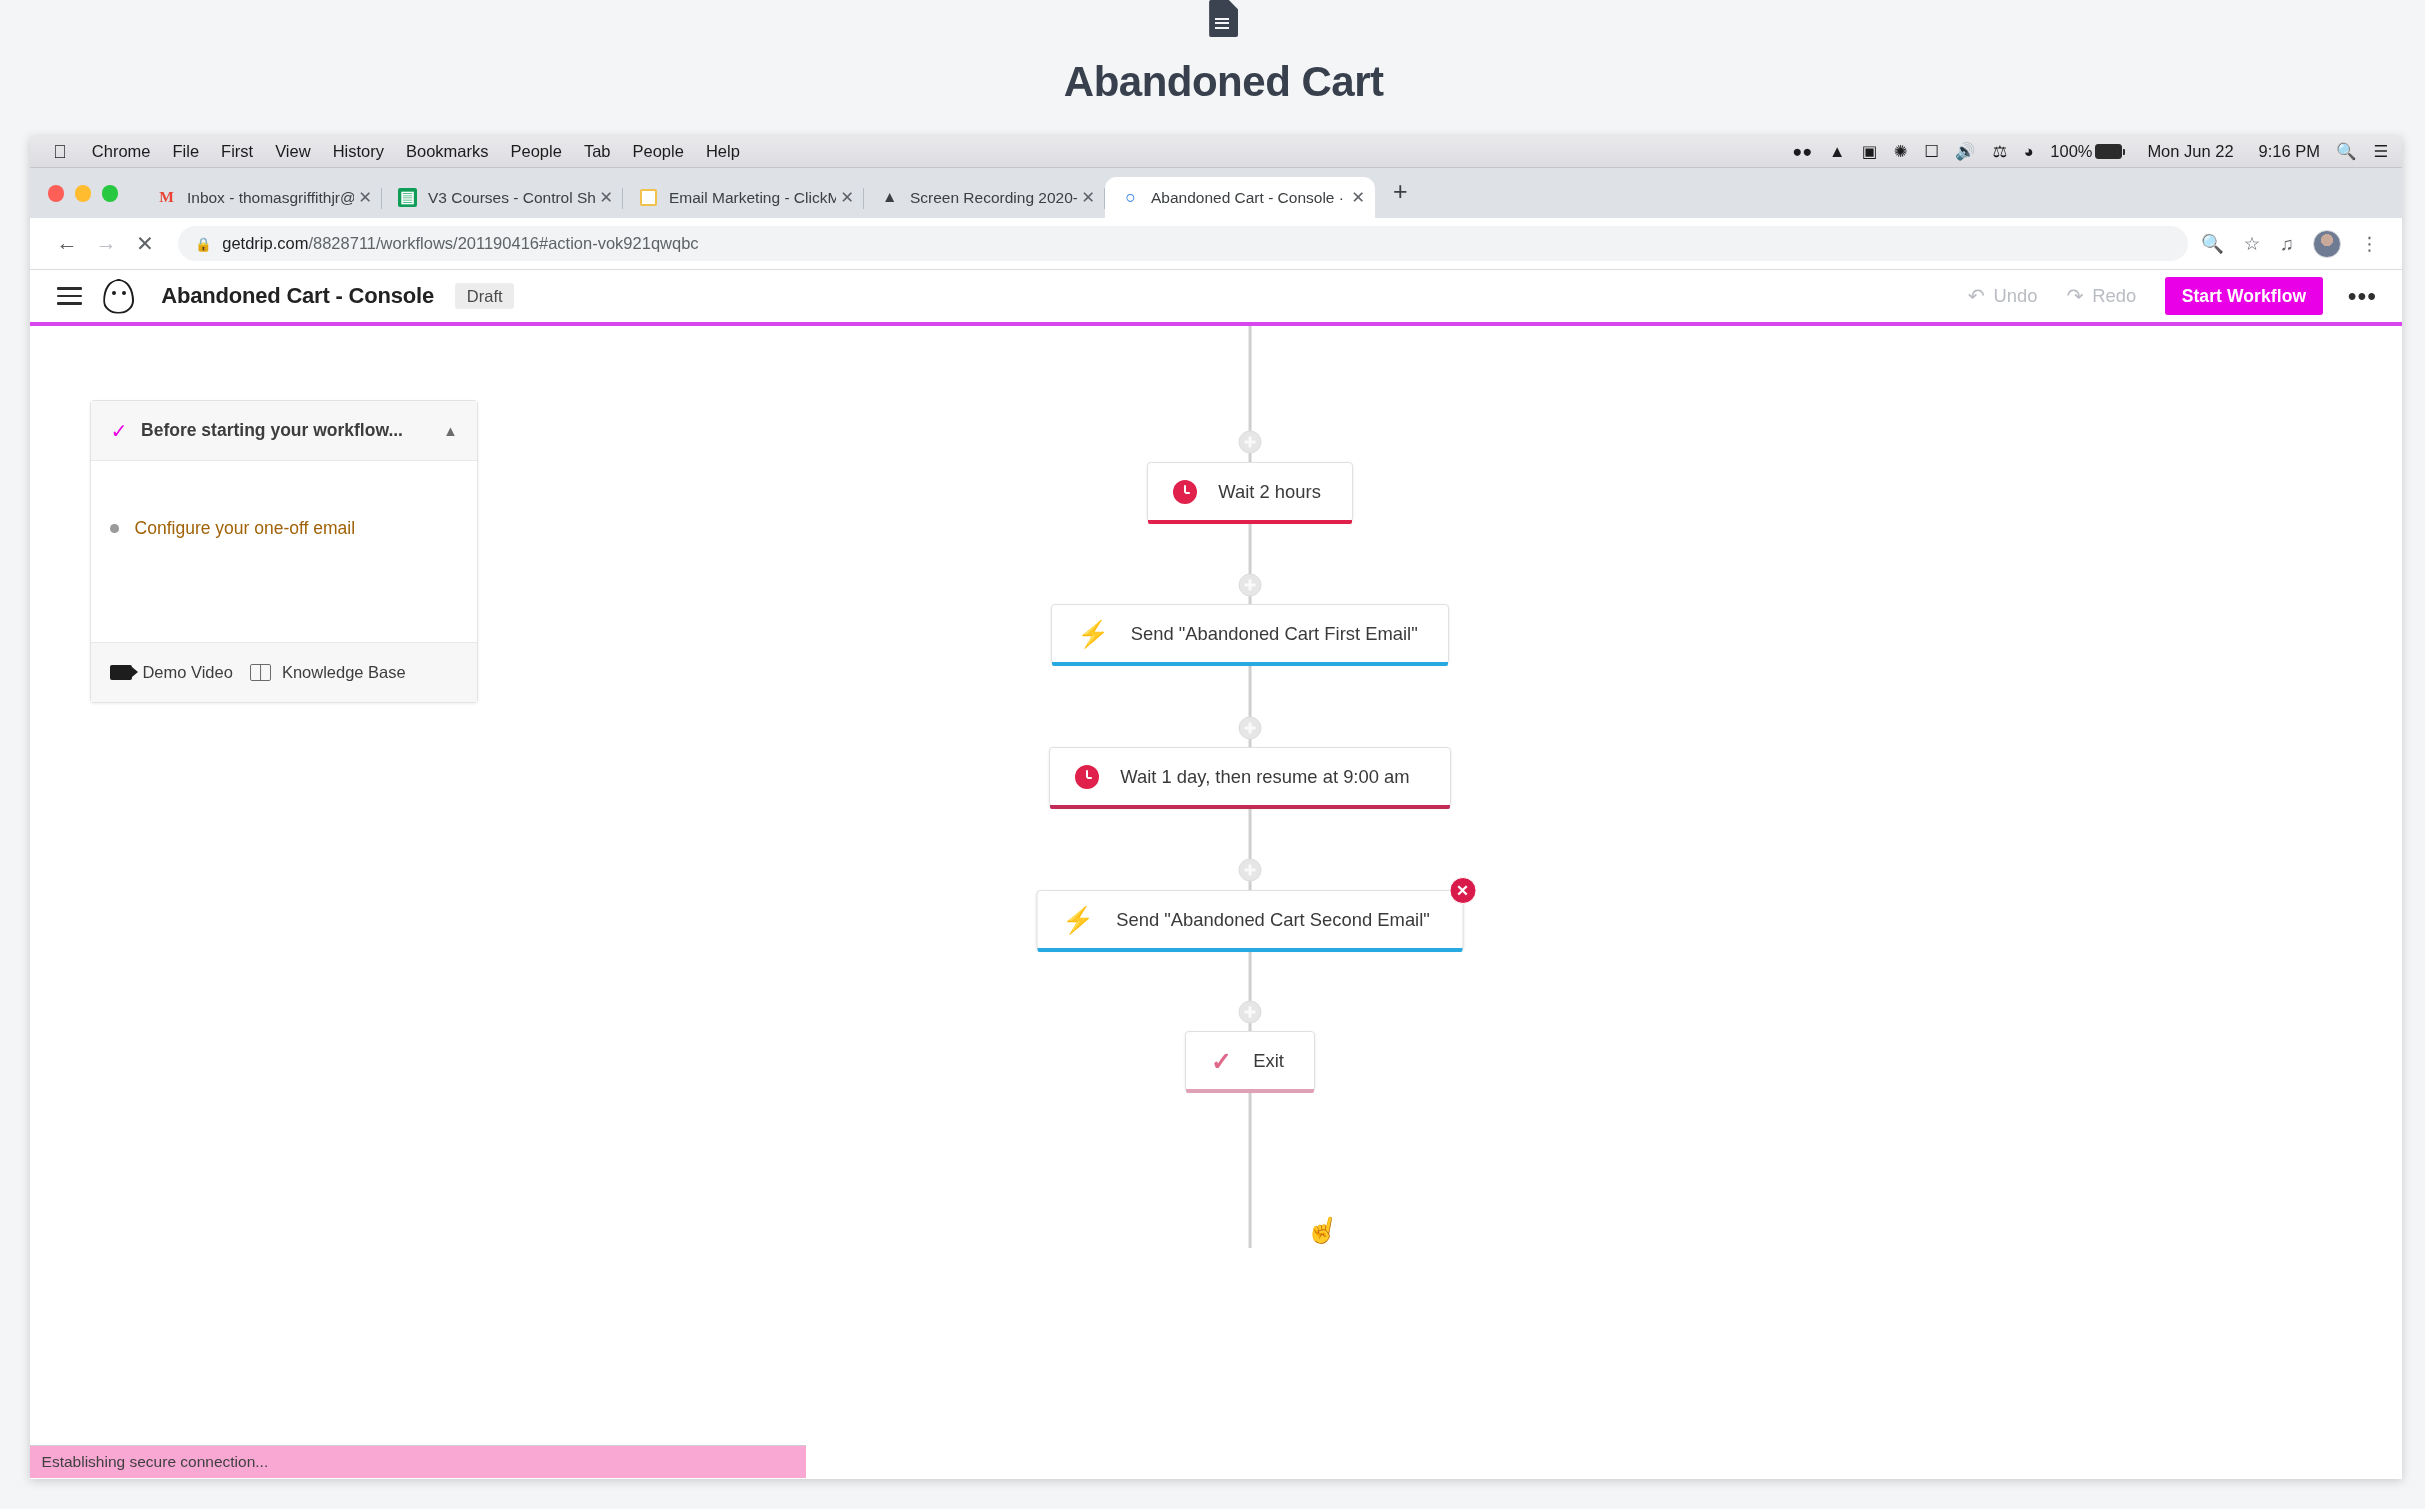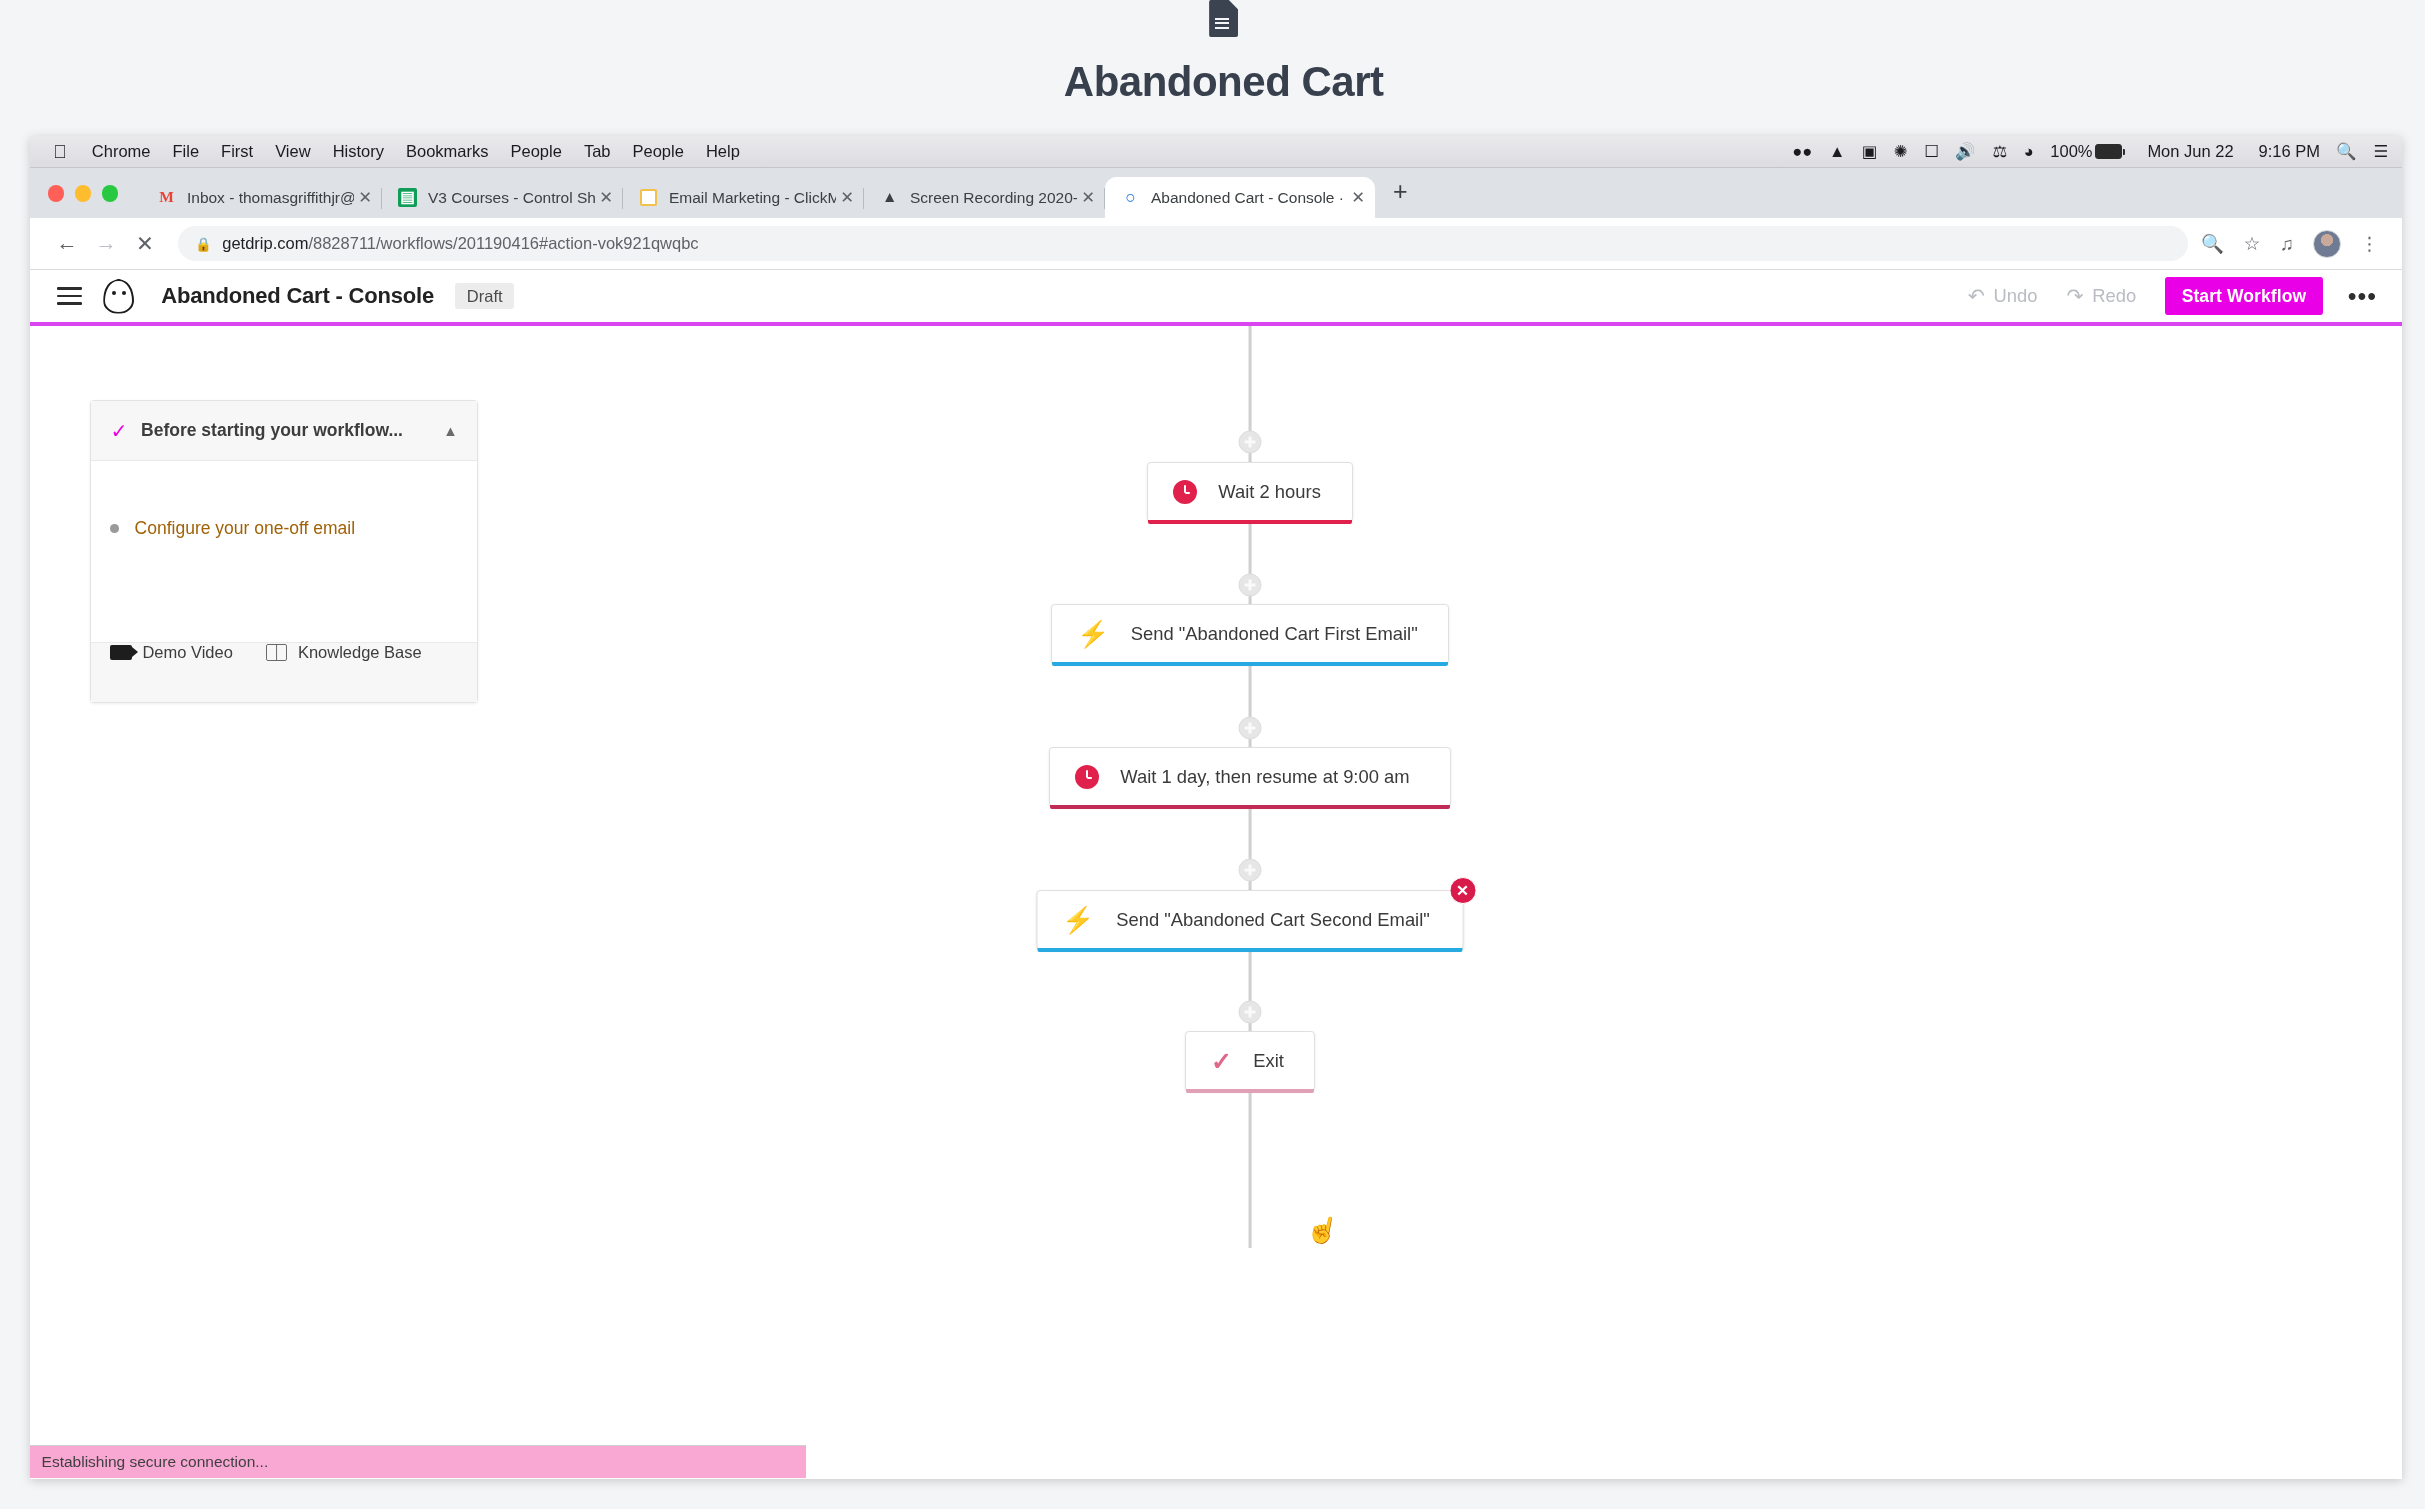--- a/index.html
+++ b/index.html
@@ -191,21 +191,21 @@
   .side-card-head .title { font-size: 17.5px; font-weight: bold; color: #3d3d3d; flex: 1; }
   .side-card-head .chev { color: #6c6c6c; font-size: 14.6px; }
   .side-card-body { flex: 1; padding: 25px 19.4px; }
   .checklist-item { display: flex; align-items: center; font-size: 17.5px; color: #a16207; margin-top: 32px; }
   .checklist-item .bullet {
     width: 8.7px; height: 8.7px; border-radius: 50%; background: #9a9a9a; margin-right: 15.5px; flex:none;
   }
   .side-card-foot {
     height: 60px; background: #f7f7f8;
     border-top: 1px solid #e9e9ec;
-    display: flex; align-items: flex-start; padding: 0 19.4px; gap: 33px; margin-top: 44px;
+    display: flex; align-items: center; padding: 0 19.4px; gap: 17px; margin-top: 44px;
   }
   .foot-link { display: flex; align-items: center; gap: 10.7px; font-size: 16.5px; color: #3d3d3d; }
   .cam-icon { width: 21.3px; height: 14.6px; background: #1d1d1d; border-radius: 1.9px; position: relative; }
   .cam-icon:after { content:""; position:absolute; right:-6.8px; top:1.9px; border-style:solid; border-width:5.3px 0 5.3px 6.8px; border-color: transparent transparent transparent #1d1d1d; }
   .kb-icon { width: 21.3px; height: 16.5px; border: 1.9px solid #6a6a6a; border-radius: 1.9px; position: relative; }
   .kb-icon:after { content:""; position:absolute; left:50%; top:0; bottom:0; width:1.9px; background:#6a6a6a; transform:translateX(-50%); }
 
   
   .canvas { position: absolute; inset: 56px 0 0 0; }
   .wf { position: absolute; left: 1220px; top: 0; transform: translateX(-50%); }

